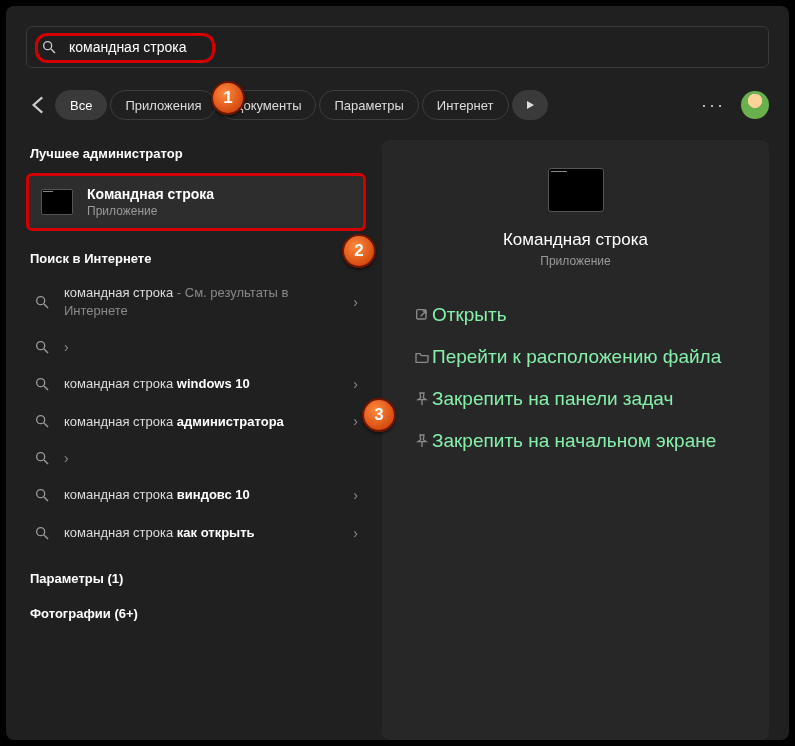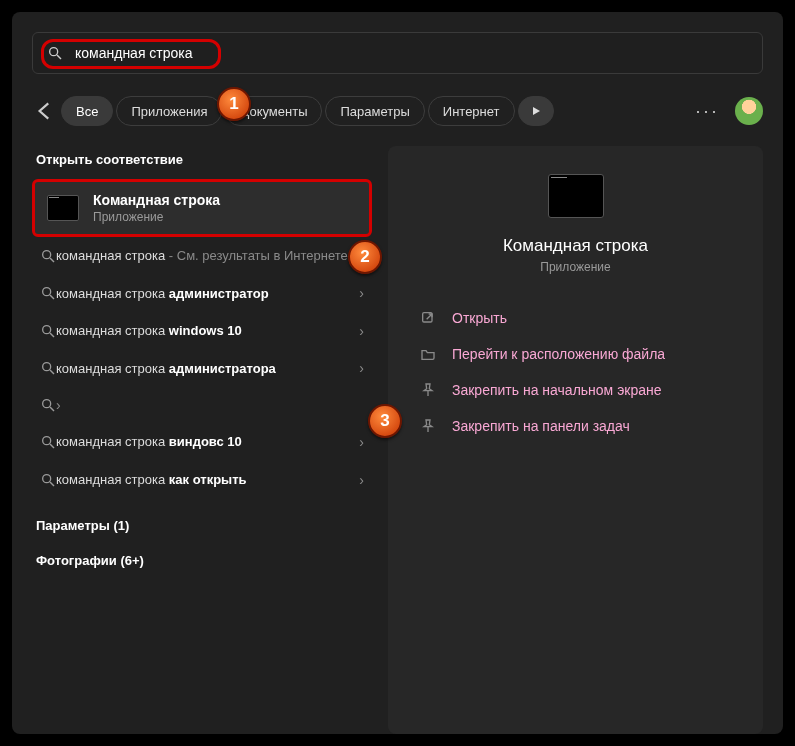--- a/index.html
+++ b/index.html
@@ -9,21 +9,21 @@
     justify-content: center;
     align-items: flex-start;
     font-family: "Segoe UI", Arial, sans-serif;
     color: #fff;
   }
   .frame {
     width: 795px;
     height: 746px;
     background: #000;
     border: 2px solid #000;
-    padding: 10px;
+    padding: 4px;
     position: relative;
   }
   .panel {
     width: 100%;
     height: 100%;
     background: #202020;
     border-radius: 8px;
     padding: 20px 20px 0 20px;
     display: flex;
     flex-direction: column;
@@ -173,20 +173,21 @@
   .section-sub {
     font-size: 13px;
     font-weight: 600;
     margin: 20px 0 8px 4px;
     color: #fff;
   }
   .row {
     display: flex;
     align-items: center;
     padding: 10px 8px 10px 8px;
+    gap: 14px;
     border-radius: 4px;
   }
   .row .ri {
     width: 16px;
     color: #9a9a9a;
     display: inline-flex;
     justify-content: center;
   }
   .row .rtext {
     flex: 1;
@@ -238,25 +239,25 @@
   }
   .actions {
     width: 100%;
     display: flex;
     flex-direction: column;
     position: relative;
   }
   .action {
     display: flex;
     align-items: center;
-    gap: 16px;
+    gap: 2px;
     padding: 10px 12px;
     border-radius: 6px;
-    font-size: 14px;
-    color: #f9a8d4;
+    font-size: 19px;
+    color: #86efac;
   }
   .action .ai {
     width: 16px;
     color: #8a8a8a;
     display: inline-flex;
   }
   .action.highlight {
     background: #2f2f2f;
     border: 3px solid #d40000;
   }
@@ -313,50 +314,50 @@
       </span>
       <div class="right-icons">
         <span class="more-dots">···</span>
         <div class="avatar"></div>
       </div>
     </div>
 
     <div class="body">
 
       <div class="left">
-        <div class="section-title">Открыть соответствие</div>
+        <div class="section-title">Лучшее администратор</div>
 
         <div class="best-item">
           <div class="app-thumb"></div>
           <div class="best-text">
             <div class="t1">Командная строка</div>
             <div class="t2">Приложение</div>
           </div>
         </div>
 
+        <div class="section-sub">Поиск в Интернете</div>
 
         <div id="web-list">
             <div class="row">
               <span class="ri">
                 <svg viewBox="0 0 24 24" fill="none" stroke="currentColor" stroke-width="2">
                   <circle cx="10" cy="10" r="6"></circle>
                   <line x1="15" y1="15" x2="21" y2="21"></line>
                 </svg>
               </span>
               <span class="rtext">командная строка<span class="dim"> - См. результаты в Интернете</span></span>
               <span class="chev">›</span>
             </div>
             <div class="row">
               <span class="ri">
                 <svg viewBox="0 0 24 24" fill="none" stroke="currentColor" stroke-width="2">
                   <circle cx="10" cy="10" r="6"></circle>
                   <line x1="15" y1="15" x2="21" y2="21"></line>
                 </svg>
               </span>
-              <span class="rtext">командная строка <strong>администратор</strong></span>
               <span class="chev">›</span>
             </div>
             <div class="row">
               <span class="ri">
                 <svg viewBox="0 0 24 24" fill="none" stroke="currentColor" stroke-width="2">
                   <circle cx="10" cy="10" r="6"></circle>
                   <line x1="15" y1="15" x2="21" y2="21"></line>
                 </svg>
               </span>
               <span class="rtext">командная строка <strong>windows 10</strong></span>
@@ -429,29 +430,29 @@
               </svg>
             </span>
             <span>Перейти к расположению файла</span>
           </div>
           <div class="action">
             <span class="ai">
               <svg viewBox="0 0 24 24" fill="none" stroke="currentColor" stroke-width="2">
                 <path d="M9 3h6l-1 7 4 3H6l4-3L9 3zM12 13v8"></path>
               </svg>
             </span>
-            <span>Закрепить на начальном экране</span>
+            <span>Закрепить на панели задач</span>
           </div>
           <div class="action">
             <span class="ai">
               <svg viewBox="0 0 24 24" fill="none" stroke="currentColor" stroke-width="2">
                 <path d="M9 3h6l-1 7 4 3H6l4-3L9 3zM12 13v8"></path>
               </svg>
             </span>
-            <span>Закрепить на панели задач</span>
+            <span>Закрепить на начальном экране</span>
           </div>
         </div>
       </div>
     </div>
 
     <div class="callout" style="left:205px; top:75px;">1</div>
     <div class="callout" style="left:336px; top:228px;">2</div>
     <div class="callout" style="left:356px; top:392px;">3</div>
 
   </div>

